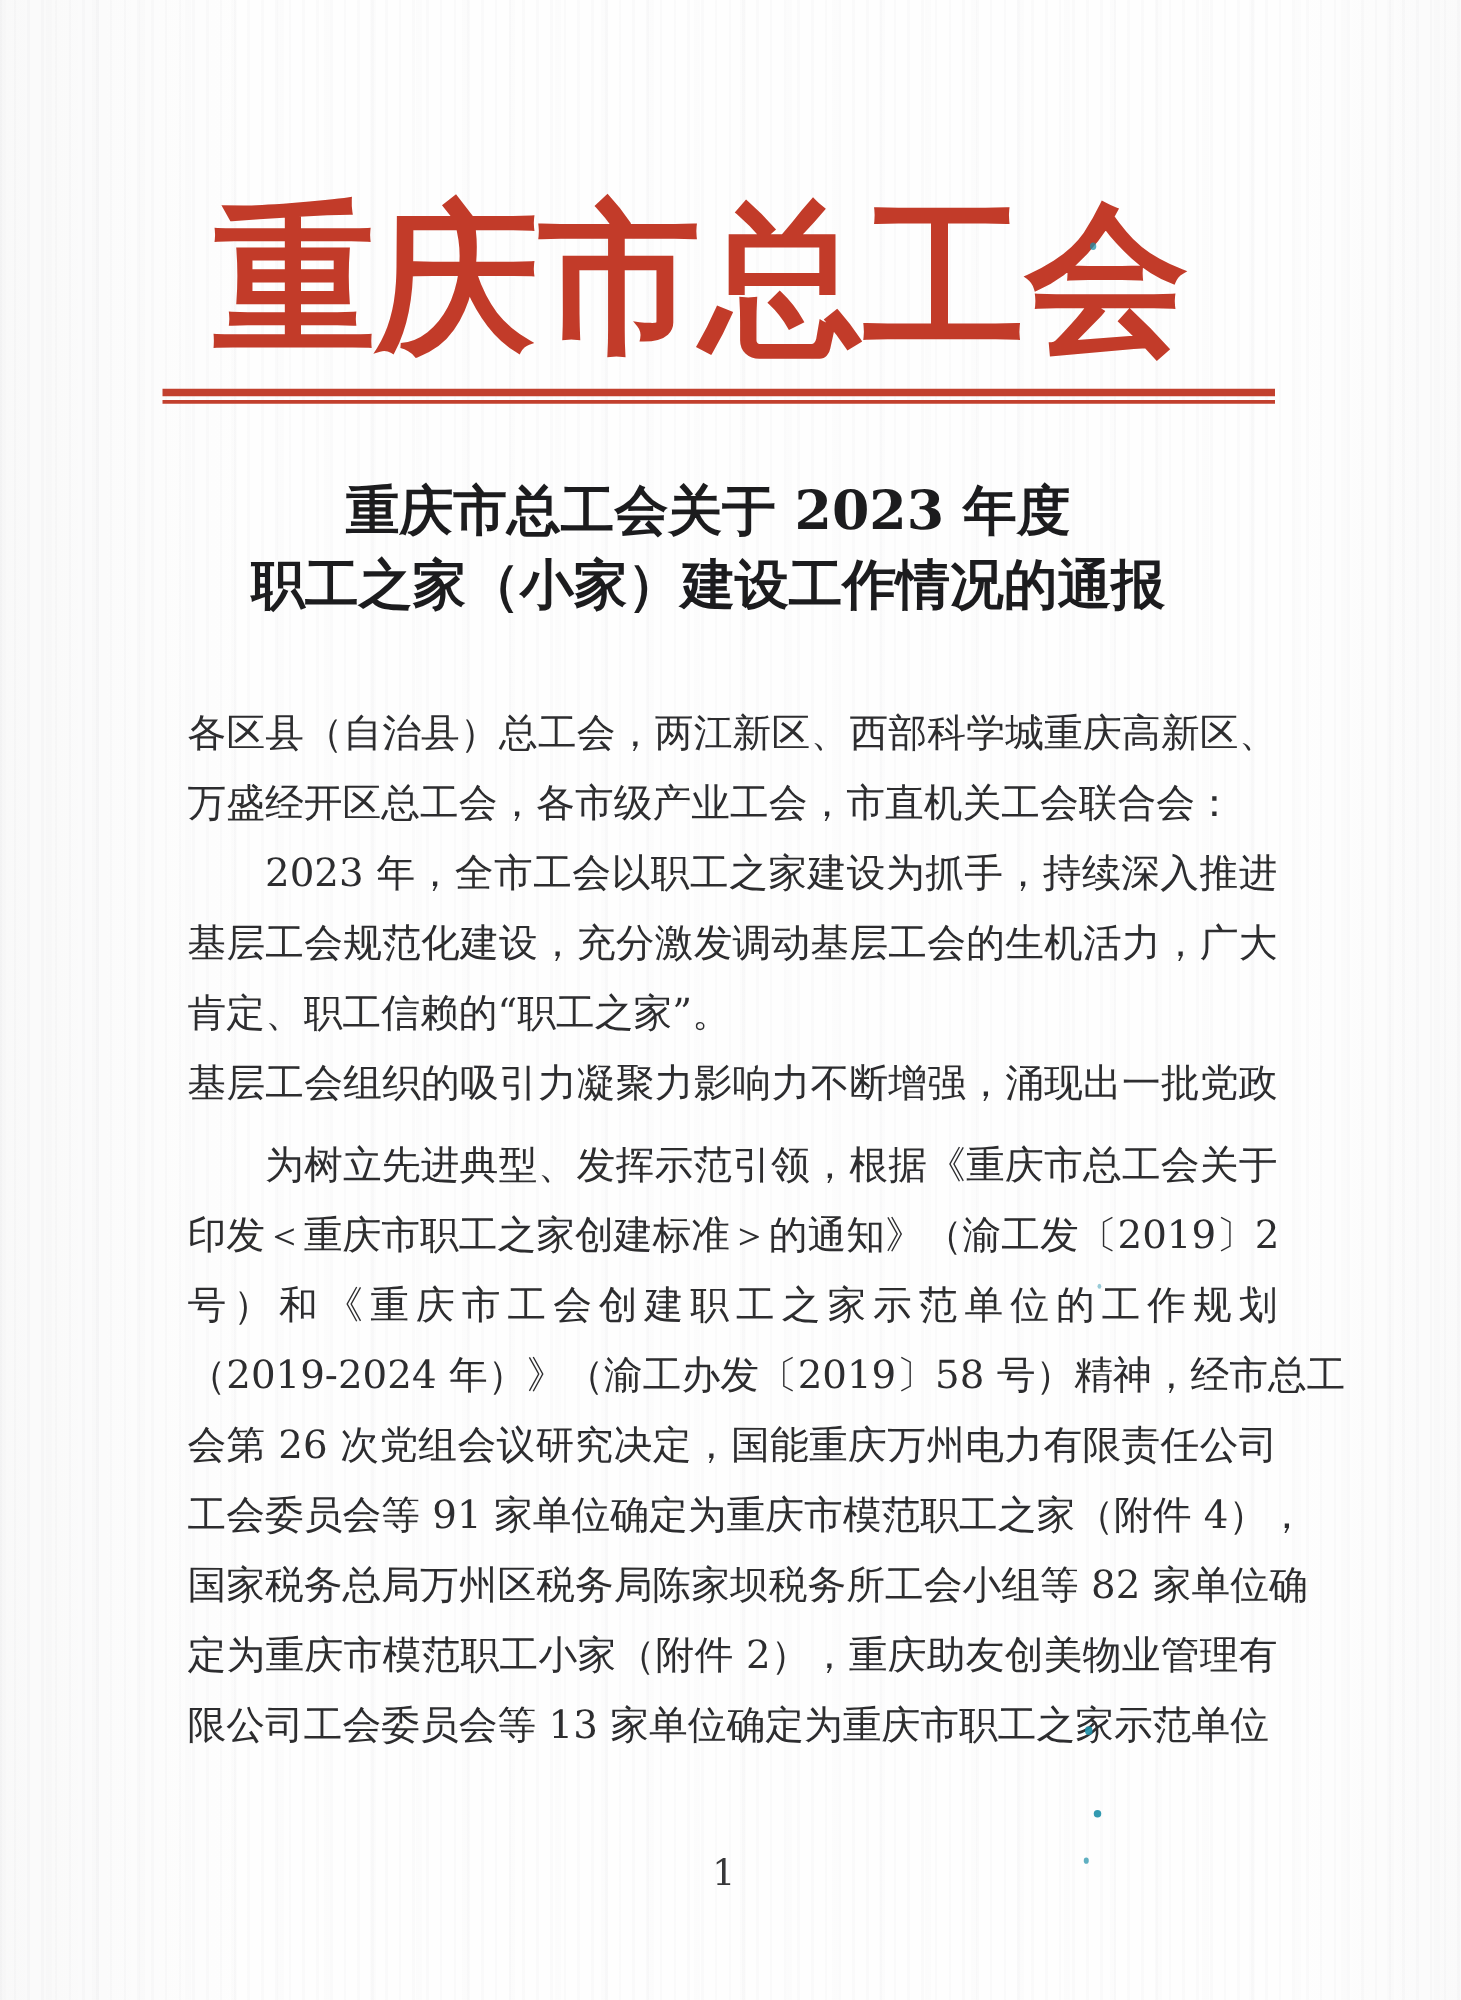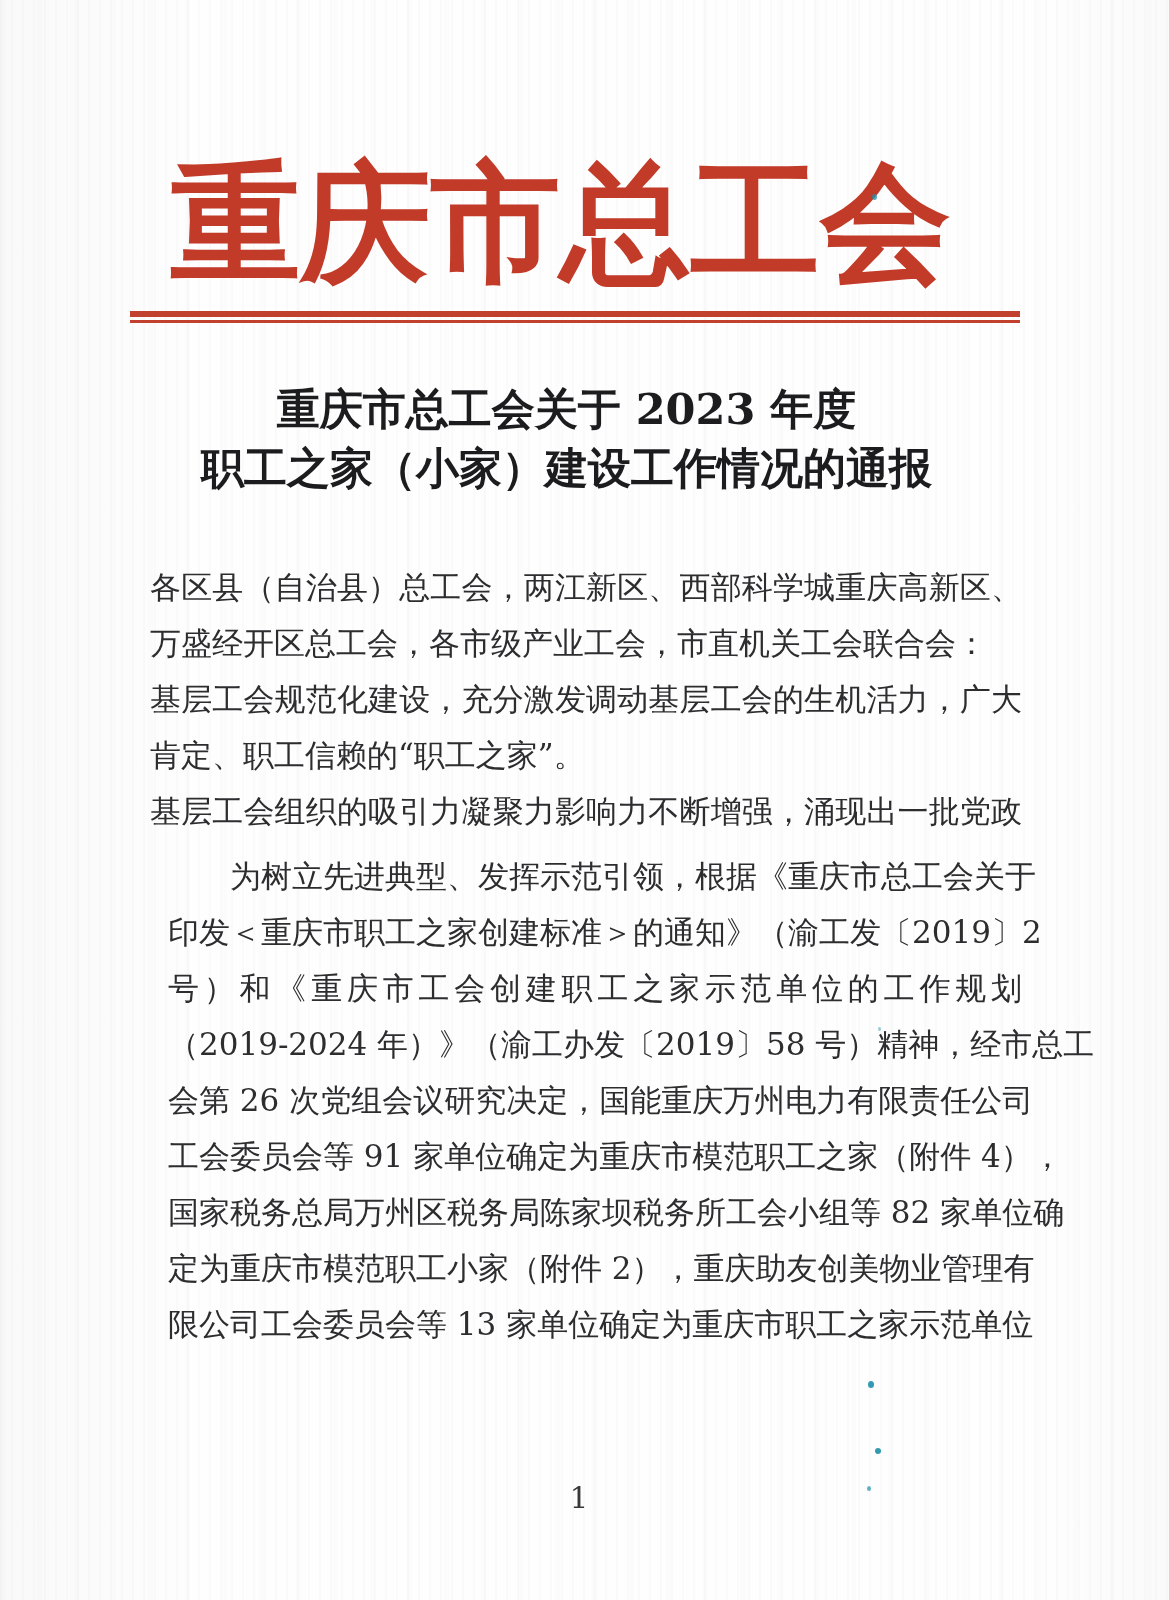--- a/index.html
+++ b/index.html
@@ -60,21 +60,21 @@
   
   .body-block {
     position: absolute;
     top: 559px;
     left: 150px;
     width: 872px;
     color: #2d2d2f;
     font-size: 31px;
   }
   .para { margin: 0; }
-  .para-gap { margin-top: 9px; margin-left: 18px; }
+  .para-gap { margin-top: 9px; }
   .line {
     height: 56px;
     line-height: 56px;
     text-align: justify;
     text-align-last: justify;
     white-space: nowrap;
     overflow: visible;
   }
   .line.last {
     text-align-last: left;
@@ -123,20 +123,21 @@
   </div>
 
   <div class="body-block">
 
     <div class="para">
       <div class="line">各区县（自治县）总工会，两江新区、西部科学城重庆高新区、</div>
       <div class="line last">万盛经开区总工会，各市级产业工会，市直机关工会联合会：</div>
     </div>
 
     <div class="para">
+      <div class="line indent">2023 年，全市工会以职工之家建设为抓手，持续深入推进</div>
       <div class="line">基层工会规范化建设，充分激发调动基层工会的生机活力，广大</div>
       <div class="line last">肯定、职工信赖的“职工之家”。</div>
       <div class="line">基层工会组织的吸引力凝聚力影响力不断增强，涌现出一批党政</div>
     </div>
 
     <div class="para para-gap">
       <div class="line indent">为树立先进典型、发挥示范引领，根据《重庆市总工会关于</div>
       <div class="line">印发＜重庆市职工之家创建标准＞的通知》（渝工发〔2019〕2</div>
       <div class="line">号）和《重庆市工会创建职工之家示范单位的工作规划</div>
       <div class="line">（2019-2024 年）》（渝工办发〔2019〕58 号）精神，经市总工</div>

